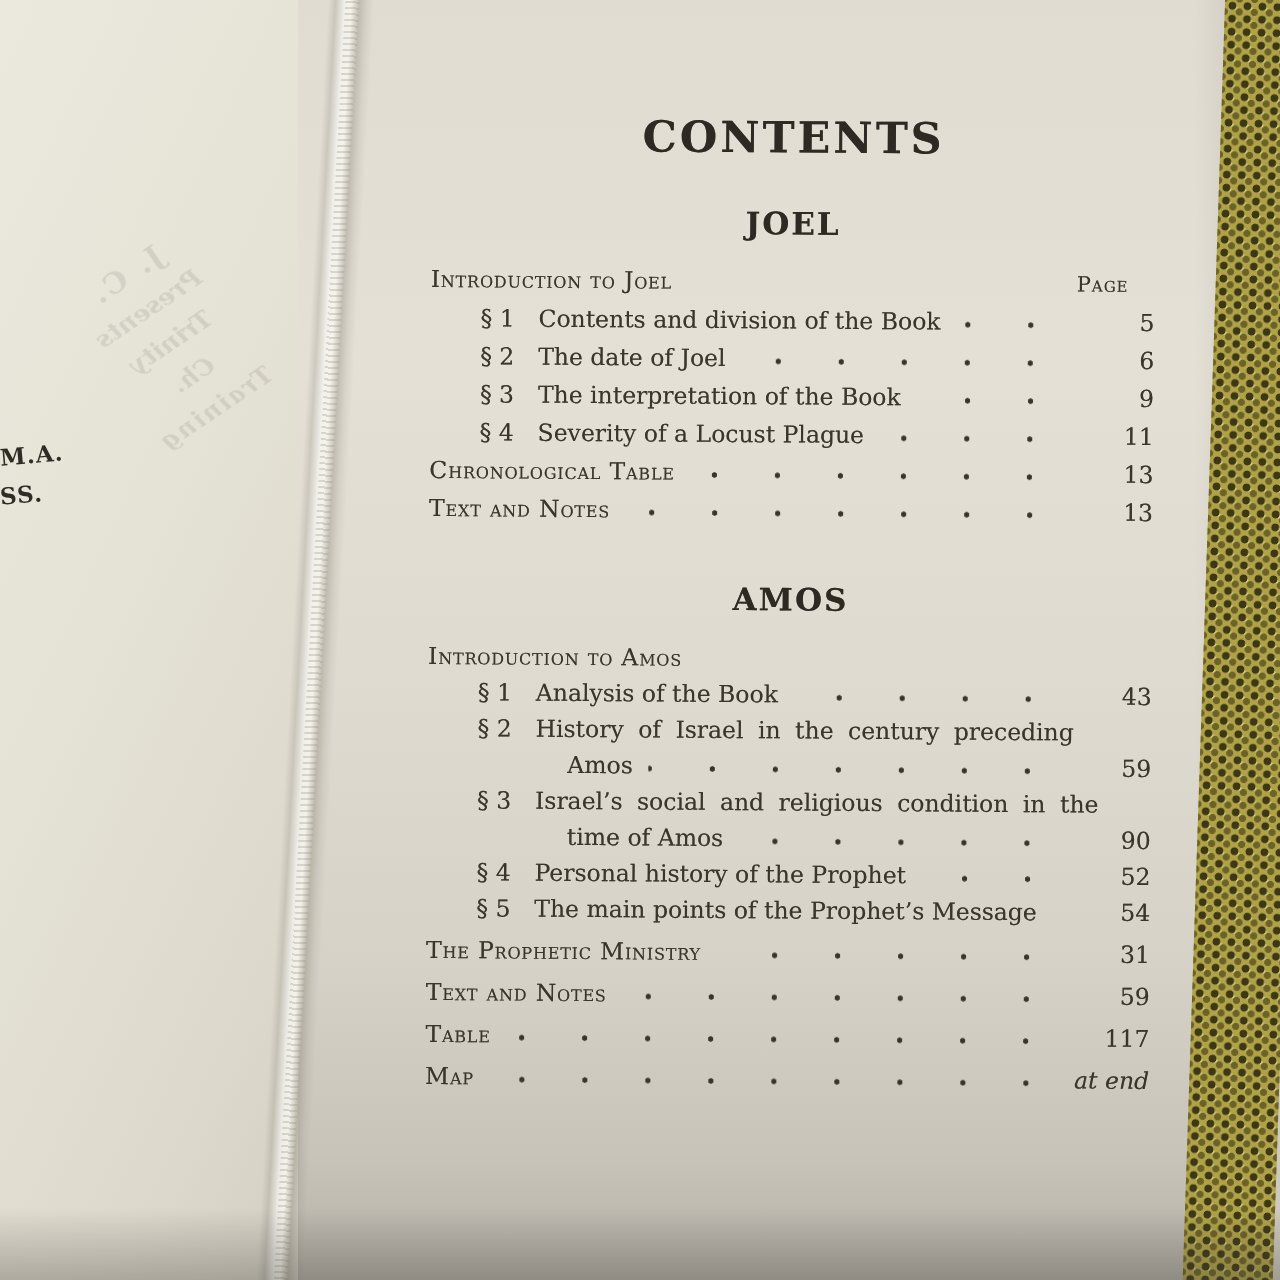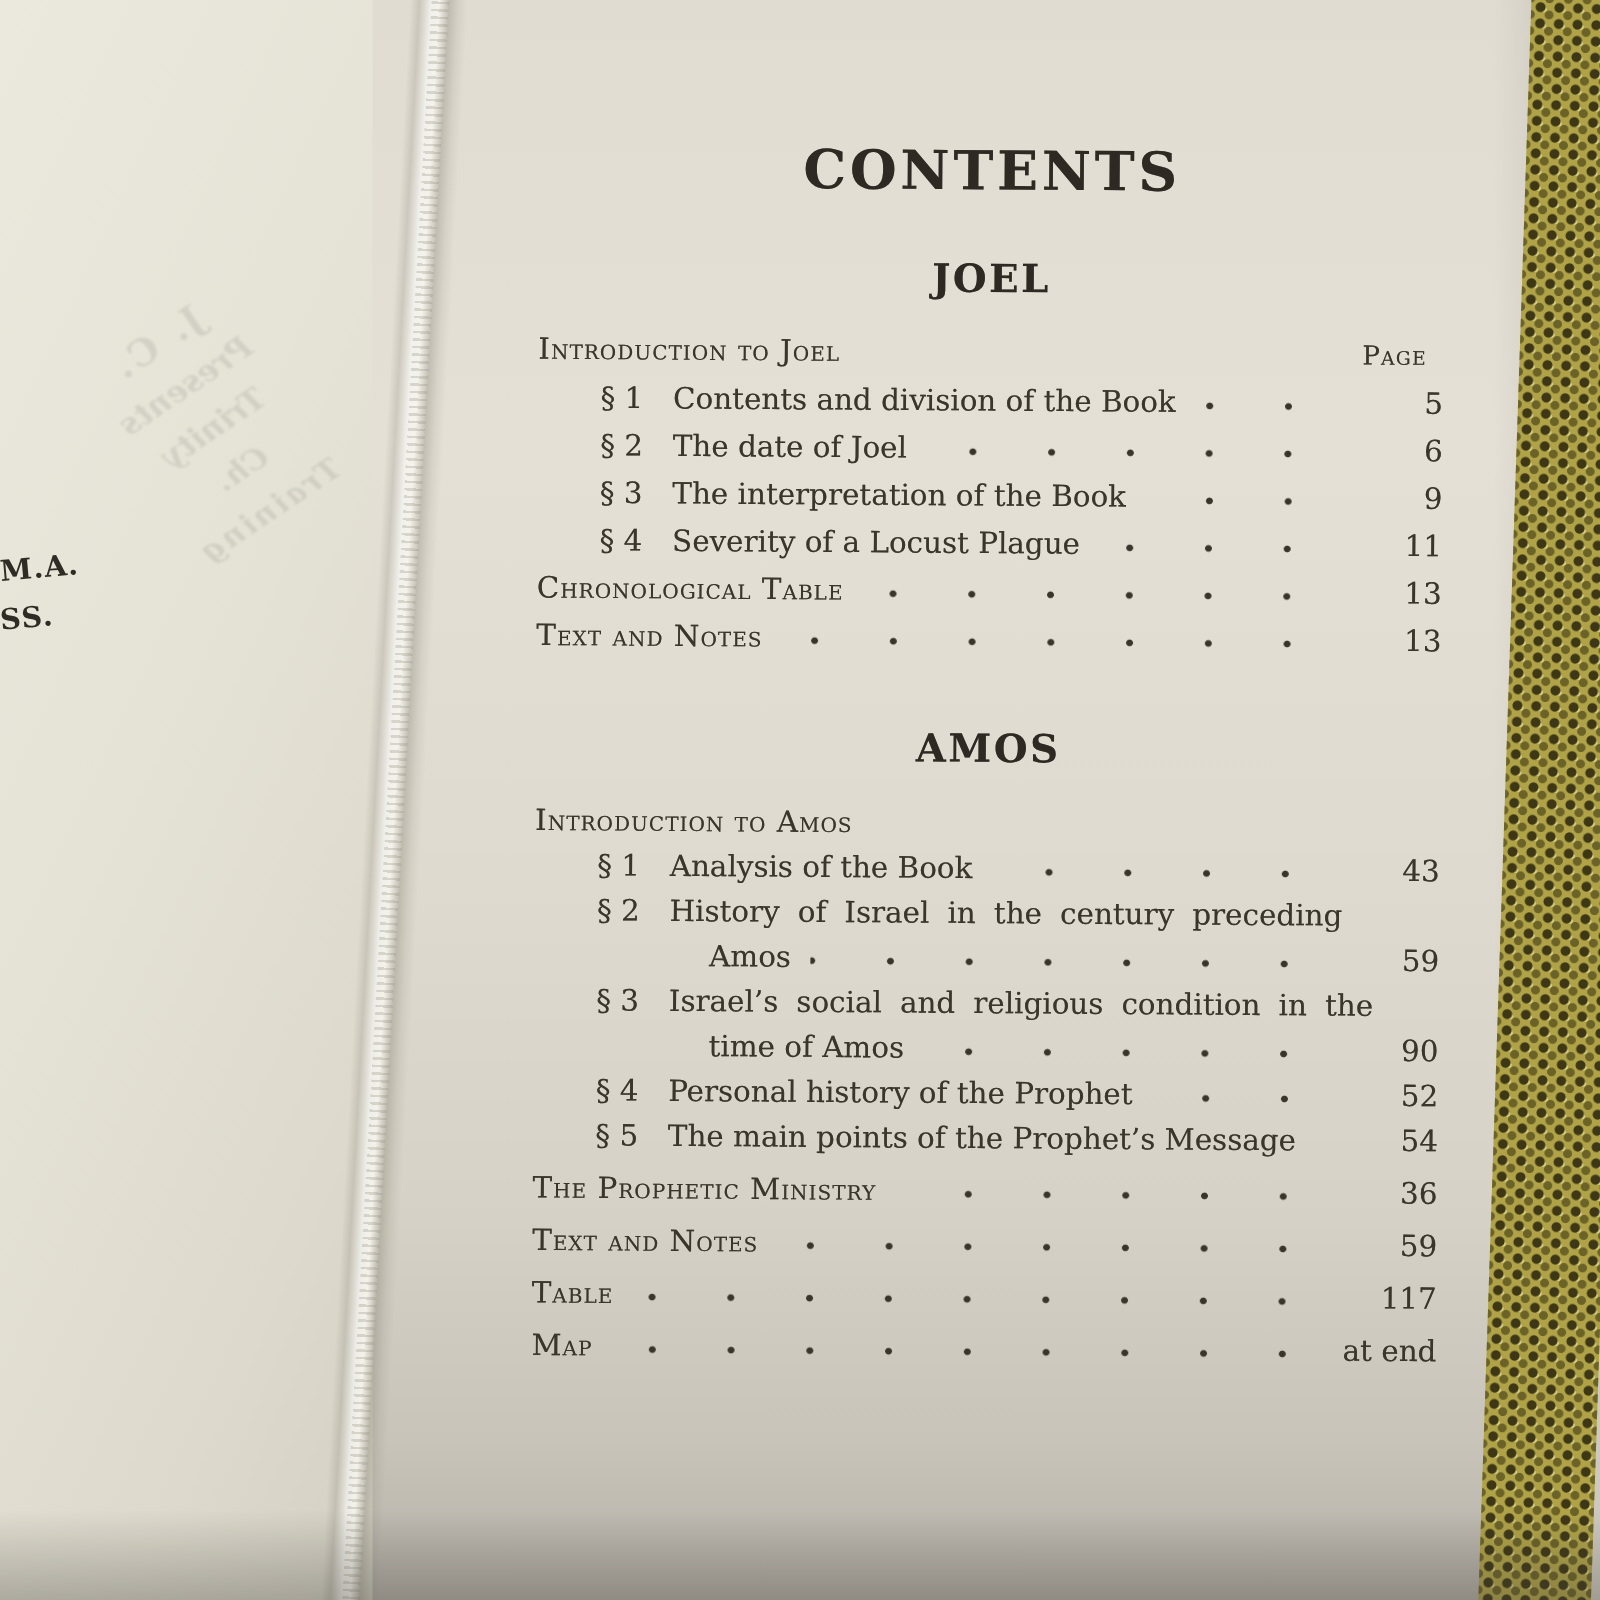--- a/index.html
+++ b/index.html
@@ -74,23 +74,23 @@
   .txt{flex:none;}
   .intro .txt{flex:1;}
   .cont .txt{margin-left:140px;}
   .wide .txt{word-spacing:7px;}
   .leader{flex:1;align-self:stretch;margin:0 10px 0 16px;
        background-image:radial-gradient(circle,#39352c 2.4px,rgba(0,0,0,0) 3px);
        background-size:63px 8px;background-repeat:repeat-x;
        background-position:right 4px bottom 8px;}
   .nonum .leader{background:none;}
   .num{flex:none;min-width:78px;text-align:right;}
-  .pagelab{flex:none;min-width:78px;text-align:center;font-size:21px;
+  .pagelab{flex:none;min-width:78px;text-align:left;font-size:21px;
        font-variant:small-caps;letter-spacing:1px;}
-  .num.it{text-align:right;}
+  .num.it{font-style:italic;text-align:right;}
 </style>
 </head>
 <body>
 
 <div class="scene">
 
   <div class="left-page">
     <div class="bleed">
       <div class="bl0">J. C.</div>
       <div class="bl1">Presents</div>
@@ -198,21 +198,21 @@
       </div>
       <div class="row sub">
         <span class="mark">§ 5</span>
         <span class="txt">The main points of the Prophet’s Message</span>
         <span class="leader"></span>
         <span class="num">54</span>
       </div>
       <div class="row top">
         <span class="txt sc">The Prophetic Ministry</span>
         <span class="leader"></span>
-        <span class="num">36</span>
+        <span class="num">31</span>
       </div>
       <div class="row top">
         <span class="txt sc">Text and Notes</span>
         <span class="leader"></span>
         <span class="num">59</span>
       </div>
       <div class="row top">
         <span class="txt sc">Table</span>
         <span class="leader"></span>
         <span class="num">117</span>

